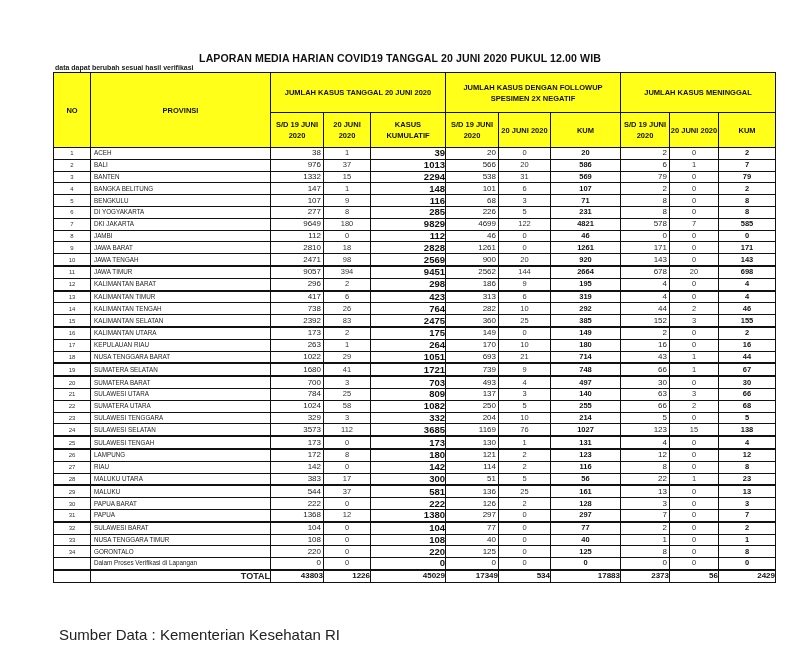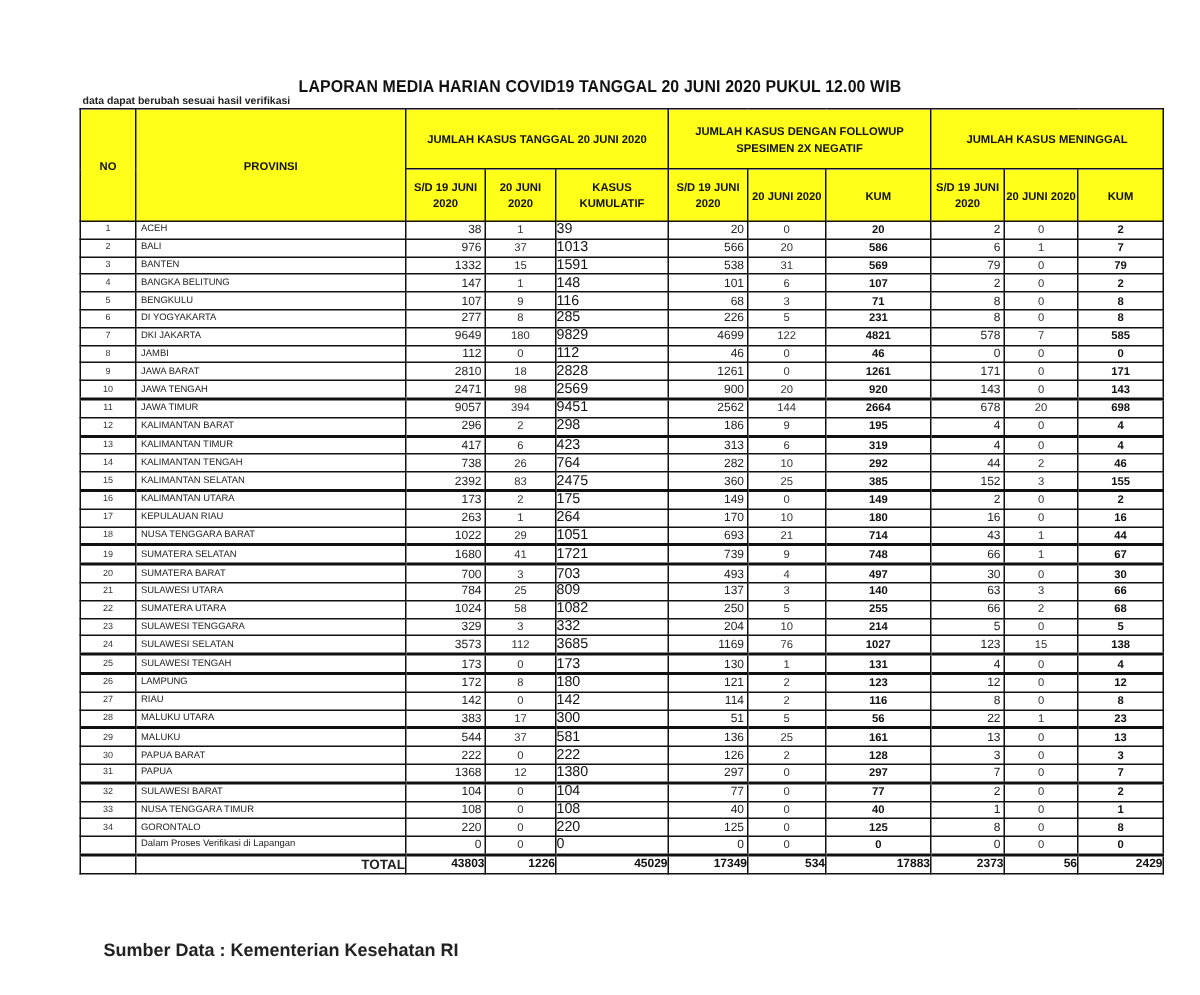--- a/index.html
+++ b/index.html
@@ -9,26 +9,26 @@
   table.rep{position:absolute;left:53px;top:72px;border-collapse:collapse;table-layout:fixed;width:722px;}
   table.rep th,table.rep td{border:1px solid #111;padding:0;overflow:hidden;white-space:nowrap;}
   table.rep th{background:#ffff1a;font-size:7.5px;font-weight:bold;text-align:center;line-height:11px;}
   table.rep thead tr.h1 th{height:39px;}
   table.rep thead tr.h2 th{height:34px;}
   table.rep tbody td{height:10.8px;font-size:7px;line-height:10px;}
   td.no{text-align:center;color:#333;font-size:6px !important;}
   td.prov{text-align:left;padding-left:3px !important;font-size:6.3px !important;color:#222;}
   td.n1{text-align:right;padding-right:2px !important;font-size:8px !important;color:#222;}
   td.n2{text-align:center;font-size:7.5px !important;color:#333;}
-  td.kum{text-align:left;font-weight:normal;font-size:9.5px !important;}
+  td.kum{text-align:right;font-weight:bold;font-size:9.5px !important;}
   td.kum2{text-align:center;font-weight:bold;font-size:7.5px !important;}
   tr.total td{font-weight:bold;font-size:8px !important;text-align:right;}
   tr.total td.prov{font-size:9px !important;}
   tr.thick td{border-bottom:2px solid #111;}
-  .source{position:absolute;left:69px;top:626px;font-size:12px;font-weight:bold;color:#222;}
+  .source{position:absolute;left:59px;top:626px;font-size:15px;font-weight:normal;color:#222;}
 </style>
 </head>
 <body>
 
 <div class="title">LAPORAN MEDIA HARIAN COVID19 TANGGAL 20 JUNI 2020 PUKUL 12.00 WIB</div>
 <div class="subtitle">data dapat berubah sesuai hasil verifikasi</div>
 
 <table class="rep">
   <colgroup>
     <col style="width:37px">
@@ -88,21 +88,21 @@
         <td class="kum2">586</td>
         <td class="n1">6</td>
         <td class="n2">1</td>
         <td class="kum2">7</td>
       </tr>
       <tr>
         <td class="no">3</td>
         <td class="prov">BANTEN</td>
         <td class="n1">1332</td>
         <td class="n2">15</td>
-        <td class="kum">1591</td>
+        <td class="kum">2294</td>
         <td class="n1">538</td>
         <td class="n2">31</td>
         <td class="kum2">569</td>
         <td class="n1">79</td>
         <td class="n2">0</td>
         <td class="kum2">79</td>
       </tr>
       <tr>
         <td class="no">4</td>
         <td class="prov">BANGKA BELITUNG</td>

